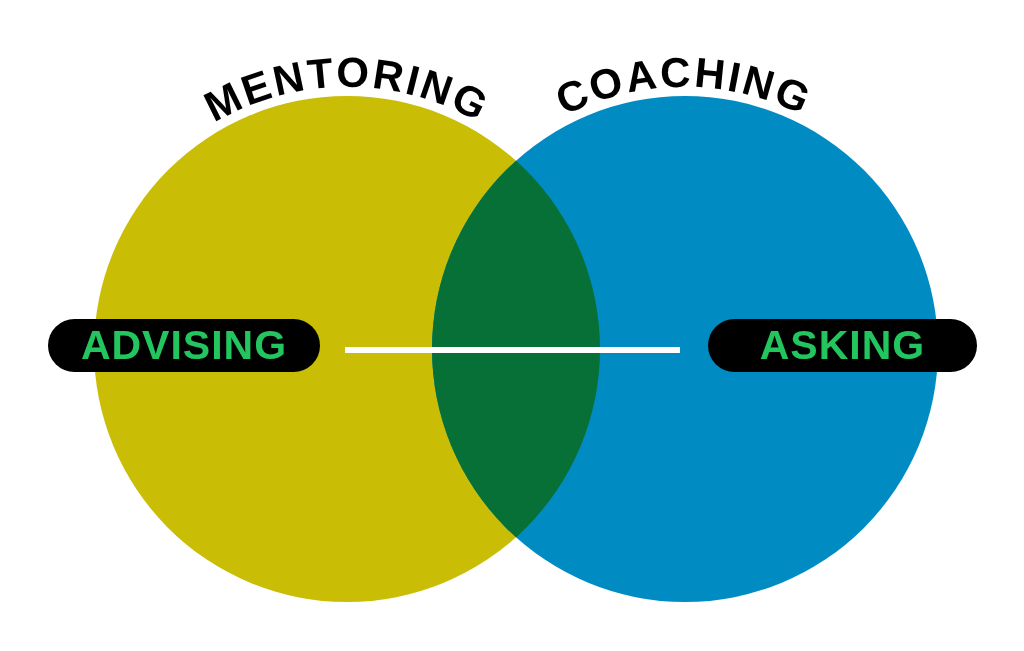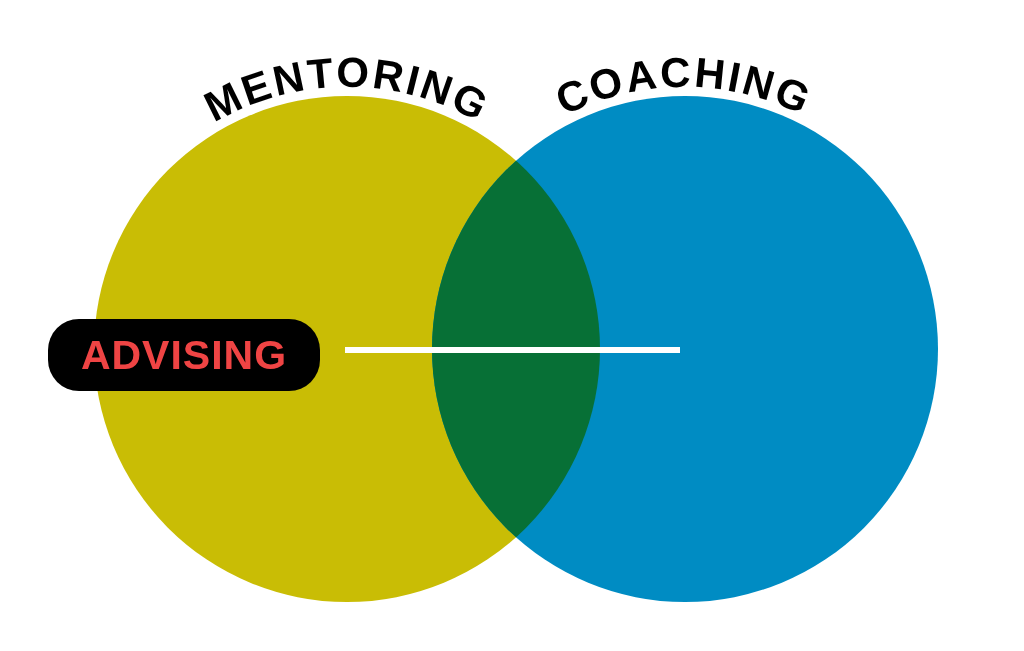--- a/index.html
+++ b/index.html
@@ -22,24 +22,24 @@
   }
   .arc-label {
     font-family: "Liberation Sans", sans-serif;
     font-size: 42px;
     font-weight: bold;
     letter-spacing: 2.5px;
   }
   .pill {
     position: absolute;
     top: 319px;
-    height: 72px;
+    height: 53px;
     background: #000000;
     border-radius: 31px;
-    color: #ef4444;
+    color: #22c55e;
     display: flex;
     align-items: center;
     justify-content: center;
     font-weight: bold;
     font-size: 41px;
     letter-spacing: 1px;
     line-height: 1;
   }
   .pill-advising {
     left: 48px;
@@ -80,14 +80,17 @@
 
     <text class="arc-label" text-anchor="middle" fill="#000000">
       <textPath href="#arc-right" startOffset="50%">COACHING</textPath>
     </text>
   </svg>
 
   <div class="pill pill-advising">
     <span>ADVISING</span>
   </div>
 
+  <div class="pill pill-asking">
+    <span>ASKING</span>
+  </div>
 
 </div>
 
 </body></html>

